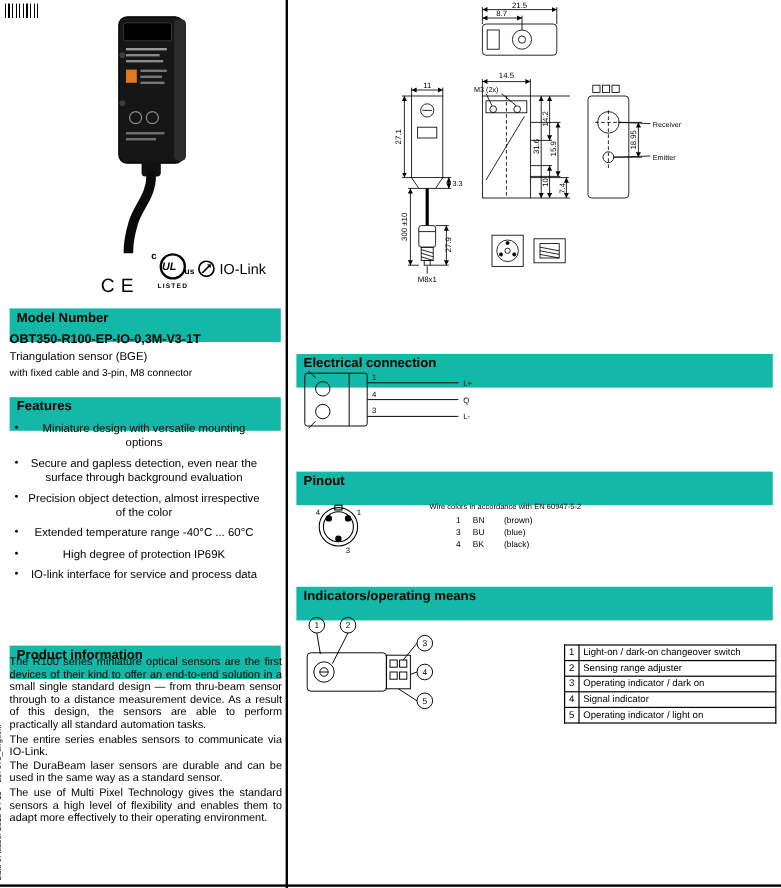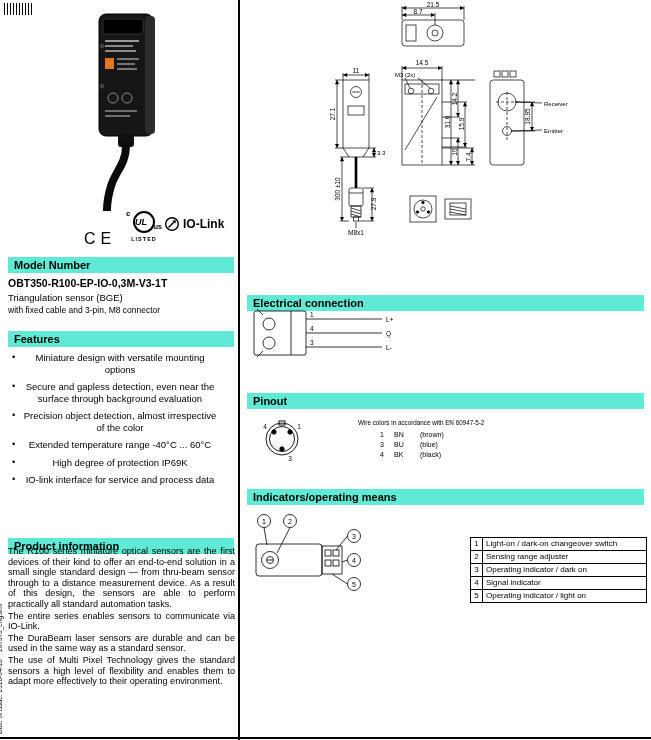--- a/index.html
+++ b/index.html
@@ -2,41 +2,41 @@
 <html><head>
 <meta charset="utf-8">
 <title>Datasheet</title>
 <style>
   *{box-sizing:border-box;margin:0;padding:0;}
   html,body{width:651px;height:740px;}
   body{position:relative;background:#fff;color:#000;font-family:"Liberation Sans","DejaVu Sans",sans-serif;overflow:hidden;}
   .abs{position:absolute;}
   .col-divider{position:absolute;left:238px;top:0;width:2px;height:740px;background:#000;}
   .bottom-rule{position:absolute;left:0;top:737px;width:651px;height:2px;background:#000;}
-  .sec-hdr{position:absolute;height:16px;background:#5eead4;font-size:11px;font-weight:bold;line-height:16px;padding:0 6px;white-space:nowrap;overflow:hidden;}
+  .sec-hdr{position:absolute;height:28px;background:#14b8a6;font-size:11px;font-weight:bold;line-height:16px;padding:0 6px;white-space:nowrap;overflow:hidden;}
   .sec-hdr.l{left:8px;width:226px;}
   .sec-hdr.r{left:247px;width:397px;}
   .barcode{position:absolute;left:4px;top:3px;width:30px;height:12px;background:repeating-linear-gradient(90deg,#000 0 1px,#fff 1px 3px,#000 3px 4px,#fff 4px 6px);}
   .model-number{position:absolute;left:8px;top:277px;width:228px;font-size:10.5px;font-weight:bold;}
   .model-type{position:absolute;left:8px;top:292px;width:228px;font-size:9.5px;}
   .model-variant{position:absolute;left:8px;top:305px;width:228px;font-size:8.5px;}
   .features-list{position:absolute;left:10px;top:352px;width:207px;list-style:none;text-align:center;}
   .features-list li{position:relative;padding-left:13px;font-size:9.5px;line-height:11.5px;margin-bottom:6px;}
   .features-list li::before{content:"\2022";position:absolute;left:2px;top:-1px;}
   .prod-info{position:absolute;left:8px;top:546px;width:227px;}
   .prod-info p{font-size:9.1px;line-height:10.6px;text-align:justify;margin-bottom:1px;}
   .side-note{position:absolute;left:3px;bottom:6px;transform-origin:0 100%;transform:rotate(-90deg);font-size:6.5px;white-space:nowrap;}
   
   .ce-mark{position:absolute;left:84px;top:230px;font-size:16px;letter-spacing:5px;}
   .ul-mark{position:absolute;left:126px;top:209px;width:36px;height:34px;font-weight:bold;}
   .ul-circle{position:absolute;left:7px;top:2px;width:22px;height:22px;border:2px solid #000;border-radius:50%;text-align:left;line-height:18px;font-size:9px;font-style:italic;}
   .ul-c{position:absolute;left:0;top:0;font-size:8px;}
   .ul-us{position:absolute;right:0;top:14px;font-size:7px;}
   .ul-listed{position:absolute;left:0;top:27px;width:36px;text-align:center;font-size:5.5px;letter-spacing:1px;}
-  .iolink-logo{position:absolute;left:164px;top:216px;display:flex;align-items:center;gap:3px;font-size:12px;font-weight:bold;}
+  .iolink-logo{position:absolute;left:164px;top:216px;display:flex;align-items:center;gap:3px;font-size:12px;font-weight:normal;}
   
   .pin-note{position:absolute;left:358px;top:419px;font-size:6.3px;}
   .pin-table{position:absolute;left:372px;top:430px;font-size:7px;line-height:10px;}
   .pin-row span{display:inline-block;}
   .pin-row .pn{width:12px;text-align:right;}
   .pin-row .pc{width:20px;margin-left:10px;}
   .pin-row .pl{margin-left:6px;}
   
   .ind-table{position:absolute;left:470px;top:537px;width:177px;border-collapse:collapse;}
   .ind-table td{border:1px solid #000;font-size:8px;padding:1px 3px;line-height:10px;}

